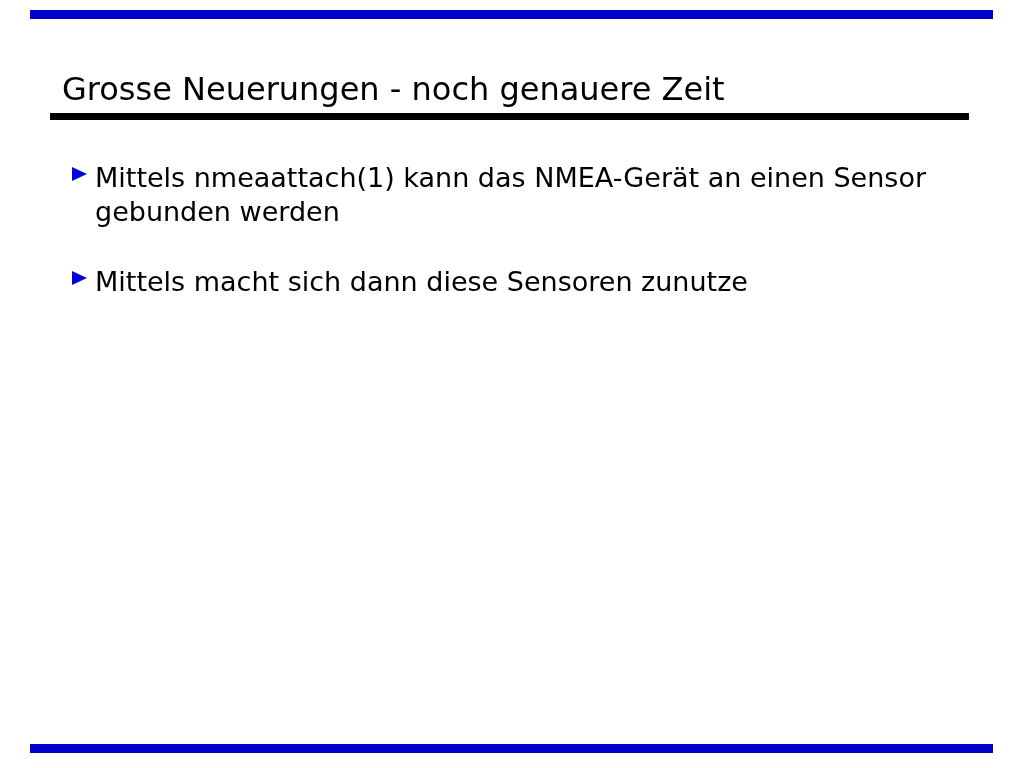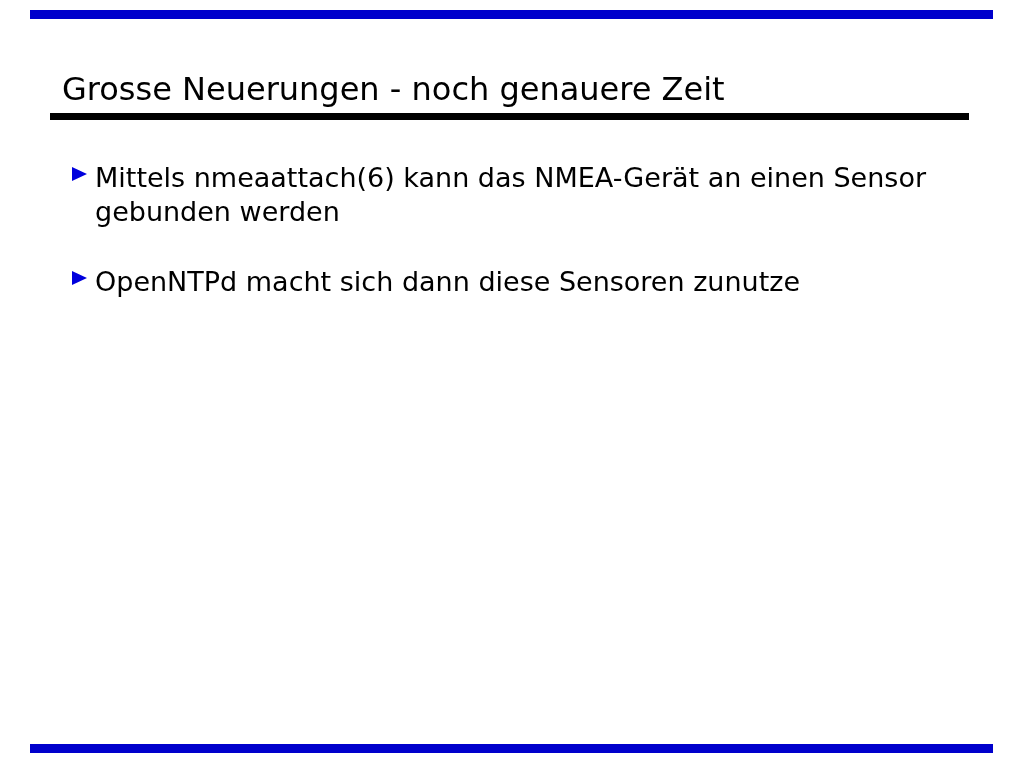--- a/index.html
+++ b/index.html
@@ -84,26 +84,26 @@
 
   <h1 class="title">Grosse Neuerungen - noch genauere Zeit</h1>
   <div class="rule"></div>
 
   <div class="bullets">
 
 
 
     <div class="item">
       <span class="tri"></span>
-      <span class="txt">Mittels nmeaattach(6) kann das NMEA-Gerät an einen Sensor
+      <span class="txt">Mittels nmeaattach(1) kann das NMEA-Gerät an einen Sensor
 gebunden werden</span>
     </div>
 
     <div class="item">
       <span class="tri"></span>
-      <span class="txt">OpenNTPd macht sich dann diese Sensoren zunutze</span>
+      <span class="txt">Mittels macht sich dann diese Sensoren zunutze</span>
     </div>
 
   </div>
 
   <div class="bar bottom"></div>
 
 </div>
 
 </body></html>

